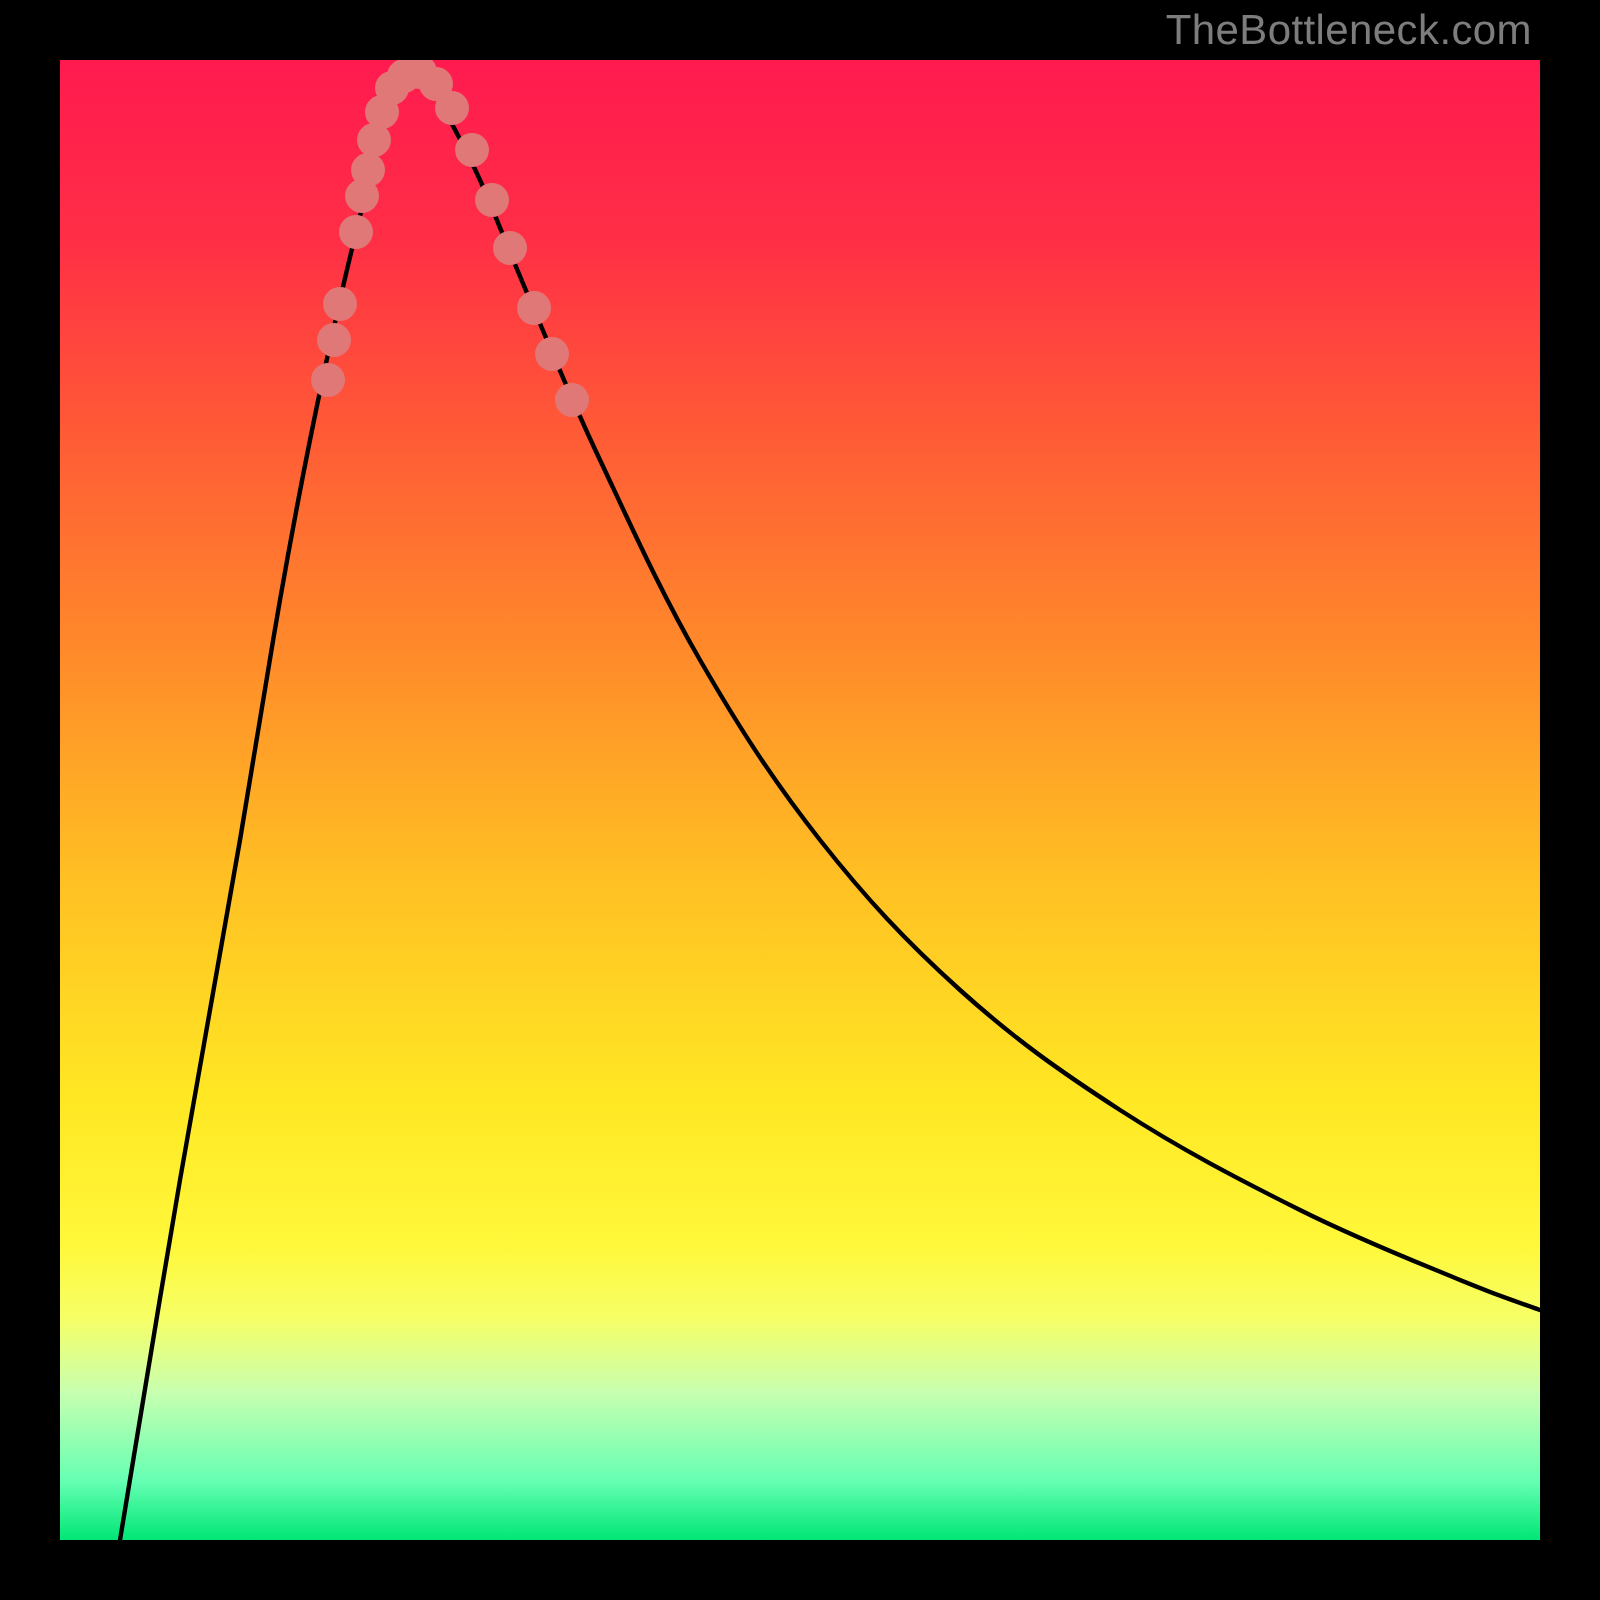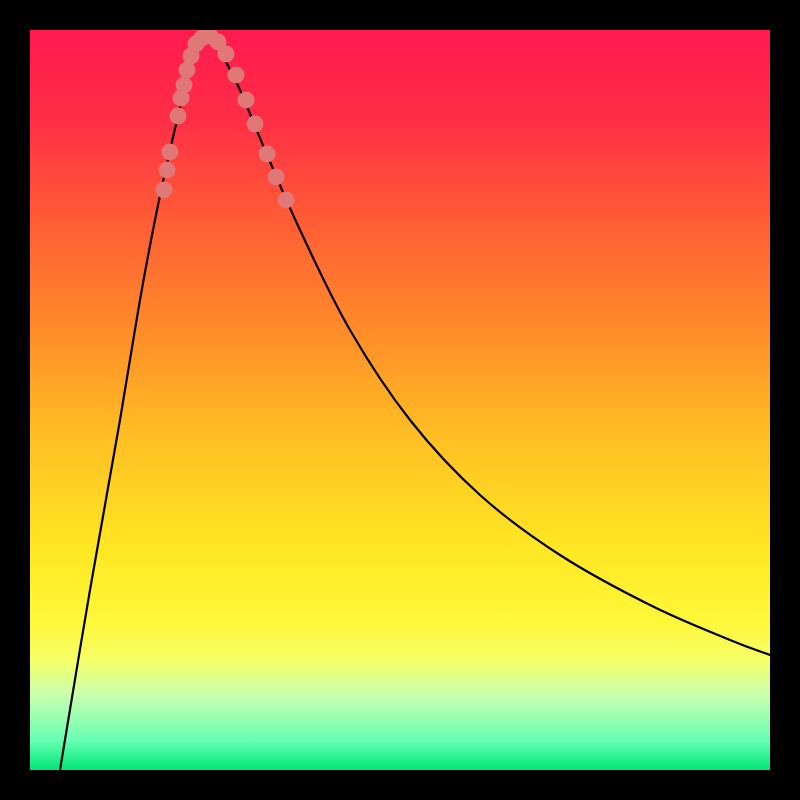--- a/index.html
+++ b/index.html
@@ -88,13 +88,14 @@
           <circle cx="196" cy="24" r="8.5" fill="#e07878"></circle>
           <circle cx="206" cy="45" r="8.5" fill="#e07878"></circle>
           <circle cx="216" cy="70" r="8.5" fill="#e07878"></circle>
           <circle cx="225" cy="94" r="8.5" fill="#e07878"></circle>
           <circle cx="237" cy="124" r="8.5" fill="#e07878"></circle>
           <circle cx="246" cy="147" r="8.5" fill="#e07878"></circle>
           <circle cx="256" cy="170" r="8.5" fill="#e07878"></circle>
         </g>
     </svg>
   </div>
+  <div class="watermark">TheBottleneck.com</div>
 </div>
 
 </body></html>

